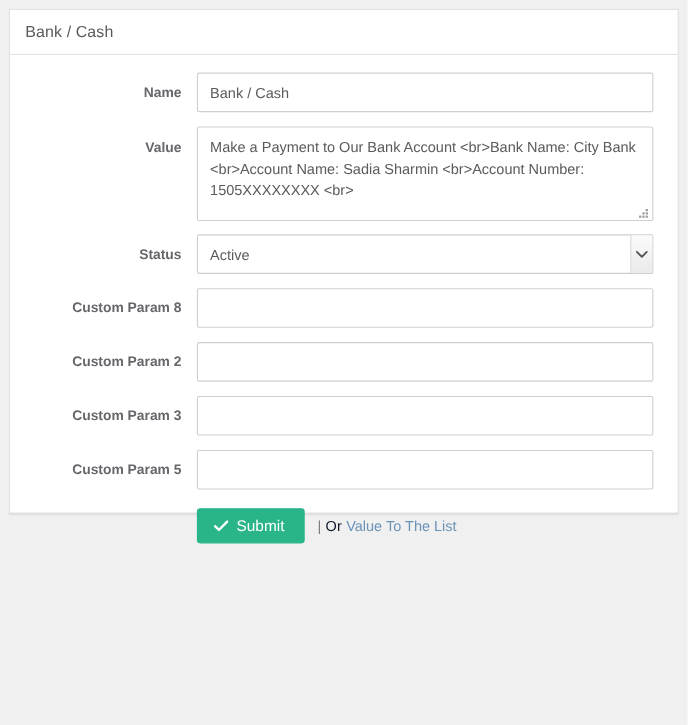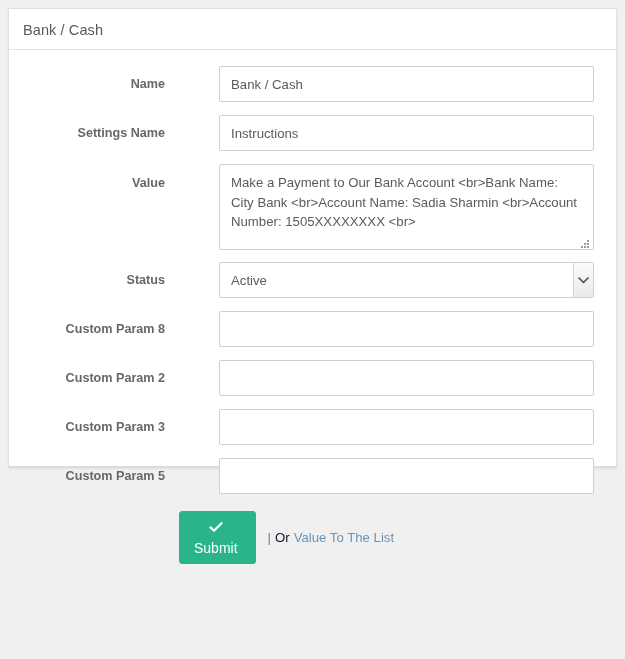--- a/index.html
+++ b/index.html
@@ -44,21 +44,20 @@
 
   .panel-body {
     padding: 16px 18px 10px 18px;
     box-sizing: border-box;
   }
 
   .form-row {
     display: flex;
     align-items: flex-start;
     margin-bottom: 13px;
-    gap: 40px;
   }
   .form-row.textarea-row { margin-bottom: 12px; }
 
   .form-label {
     width: 152px;
     flex: 0 0 152px;
     text-align: right;
     padding-right: 14px;
     box-sizing: border-box;
     font-size: 12.6px;
@@ -148,21 +147,20 @@
     gap: 7px;
     background: #29b489;
     border: 1px solid #29b489;
     color: #ffffff;
     font-family: "Liberation Sans", sans-serif;
     font-size: 14px;
     padding: 8px 17px 8px 14px;
     border-radius: 3px;
     cursor: pointer;
     line-height: 1;
-    flex-direction: column;
   }
   .check-icon { display: inline-block; width: 14px; height: 14px; }
 
   .action-sep {
     margin-left: 12px;
     font-size: 13.2px;
     color: #7b7b7b;
   }
   .action-or {
     margin-left: 4px;
@@ -188,26 +186,20 @@
 
   <div class="panel-body">
 
     <div class="form-row">
       <div class="form-label">Name</div>
       <div class="form-control-wrap">
         <input class="form-control" type="text" value="Bank / Cash" placeholder="Name" style="">
       </div>
     </div>
 
-    <div class="form-row">
-      <div class="form-label">Settings Name</div>
-      <div class="form-control-wrap">
-        <input class="form-control" type="text" value="Instructions" placeholder="Settings Name" style="">
-      </div>
-    </div>
 
     <div class="form-row textarea-row">
       <div class="form-label tall">Value</div>
       <div class="form-control-wrap">
         <div class="textarea-holder">
           <textarea class="form-control" placeholder="Value" style="">Make a Payment to Our Bank Account &lt;br&gt;Bank Name: City Bank &lt;br&gt;Account Name: Sadia Sharmin &lt;br&gt;Account Number: 1505XXXXXXXX &lt;br&gt;</textarea>
           <span class="resize-grip">
             <svg width="11" height="11" viewBox="0 0 11 11">
               <g fill="#9a9a9a">
                 <rect x="7" y="1" width="2" height="2"></rect>

